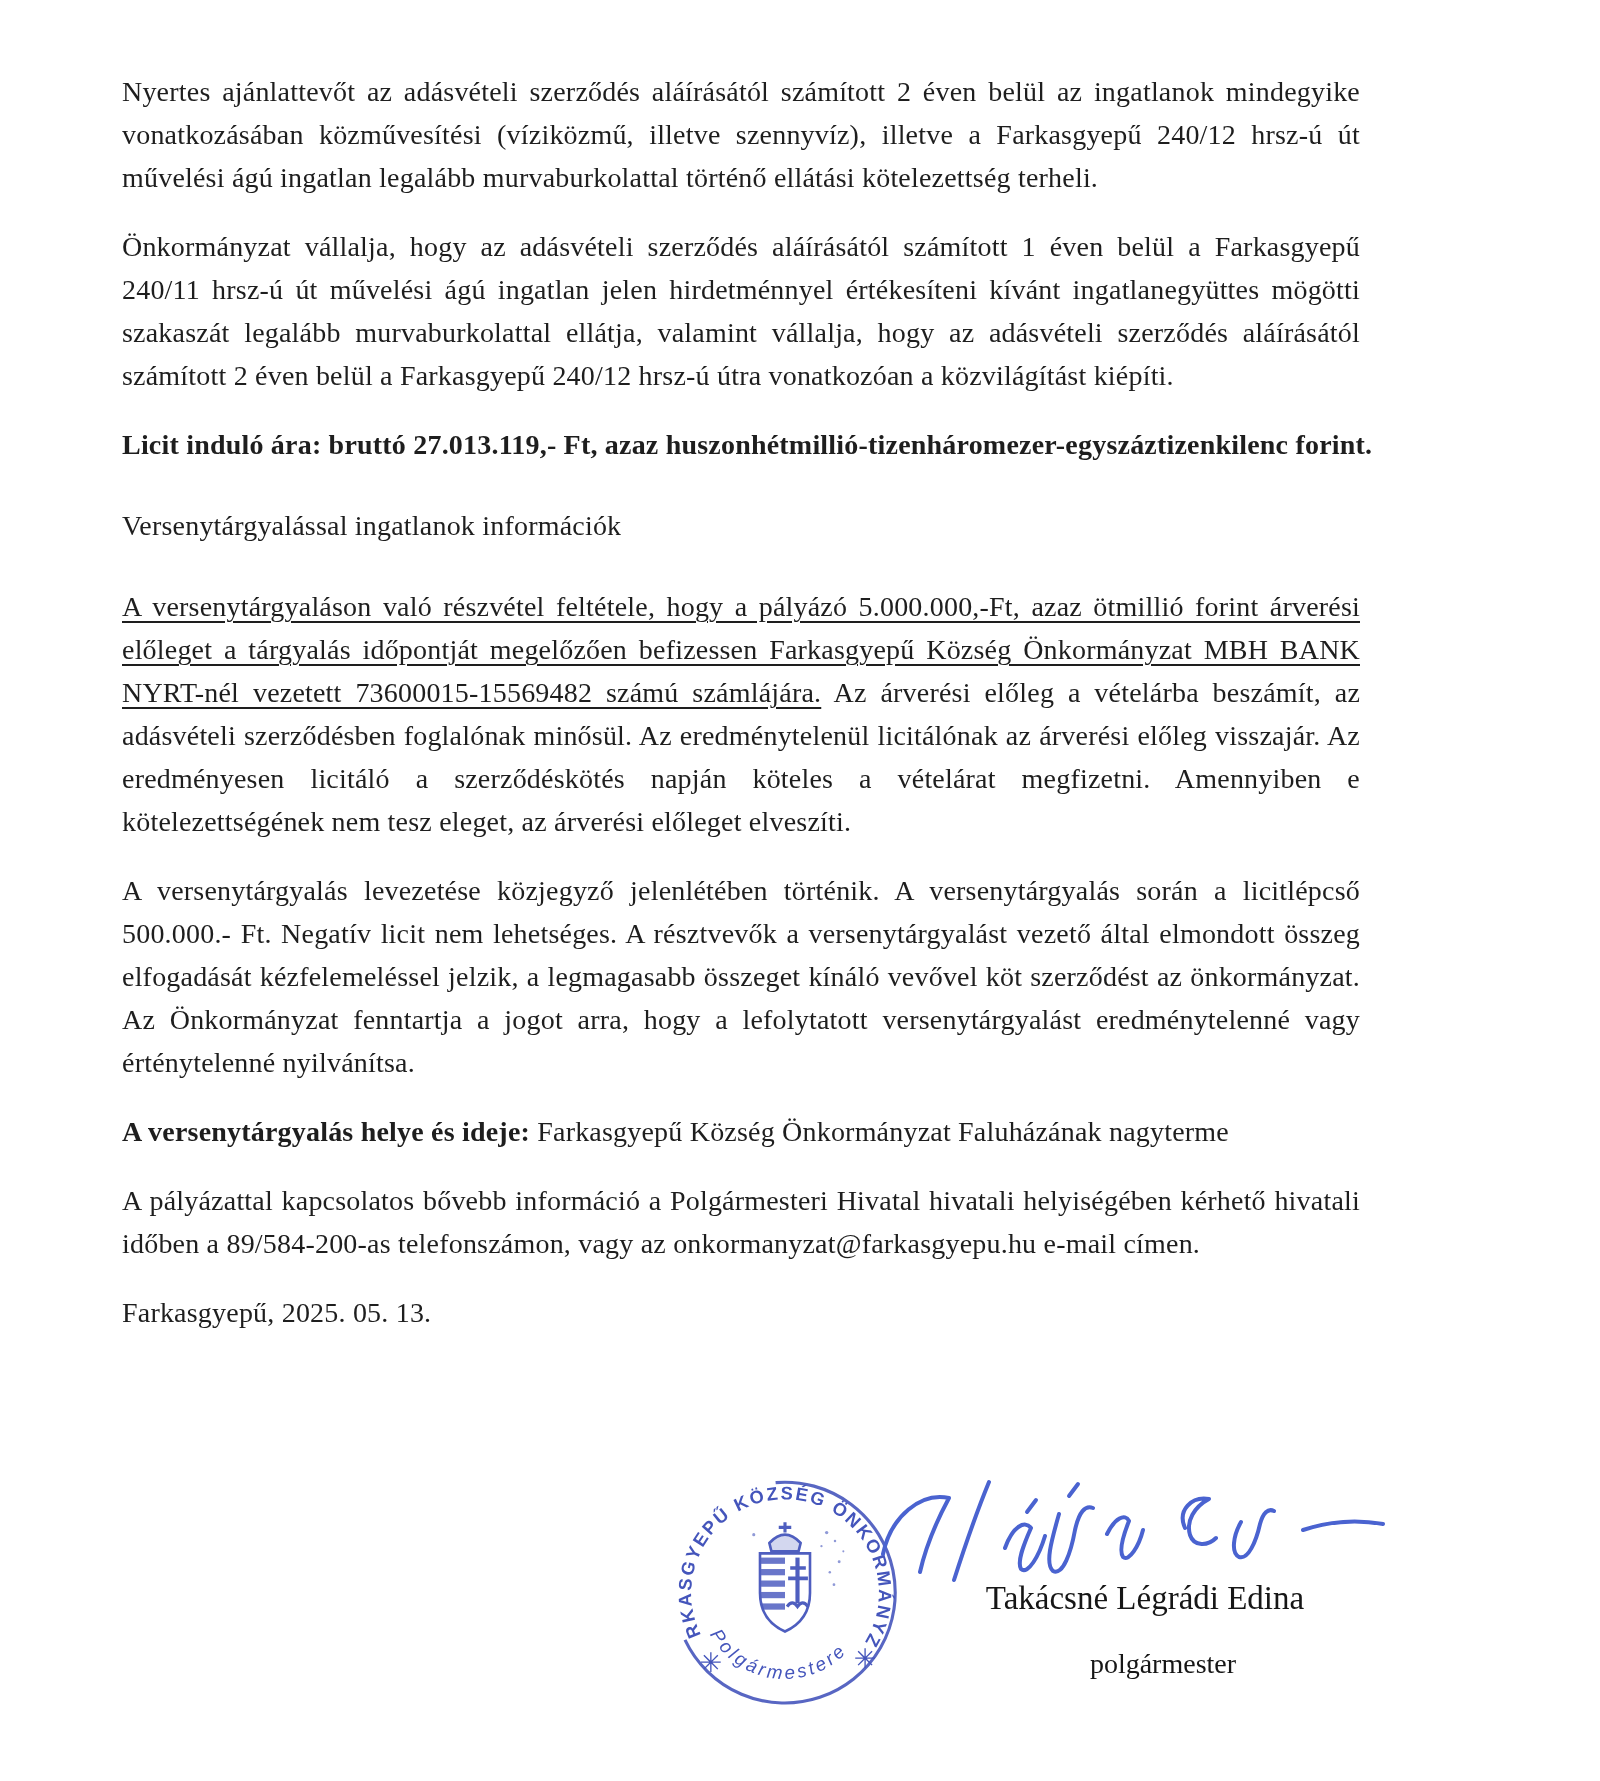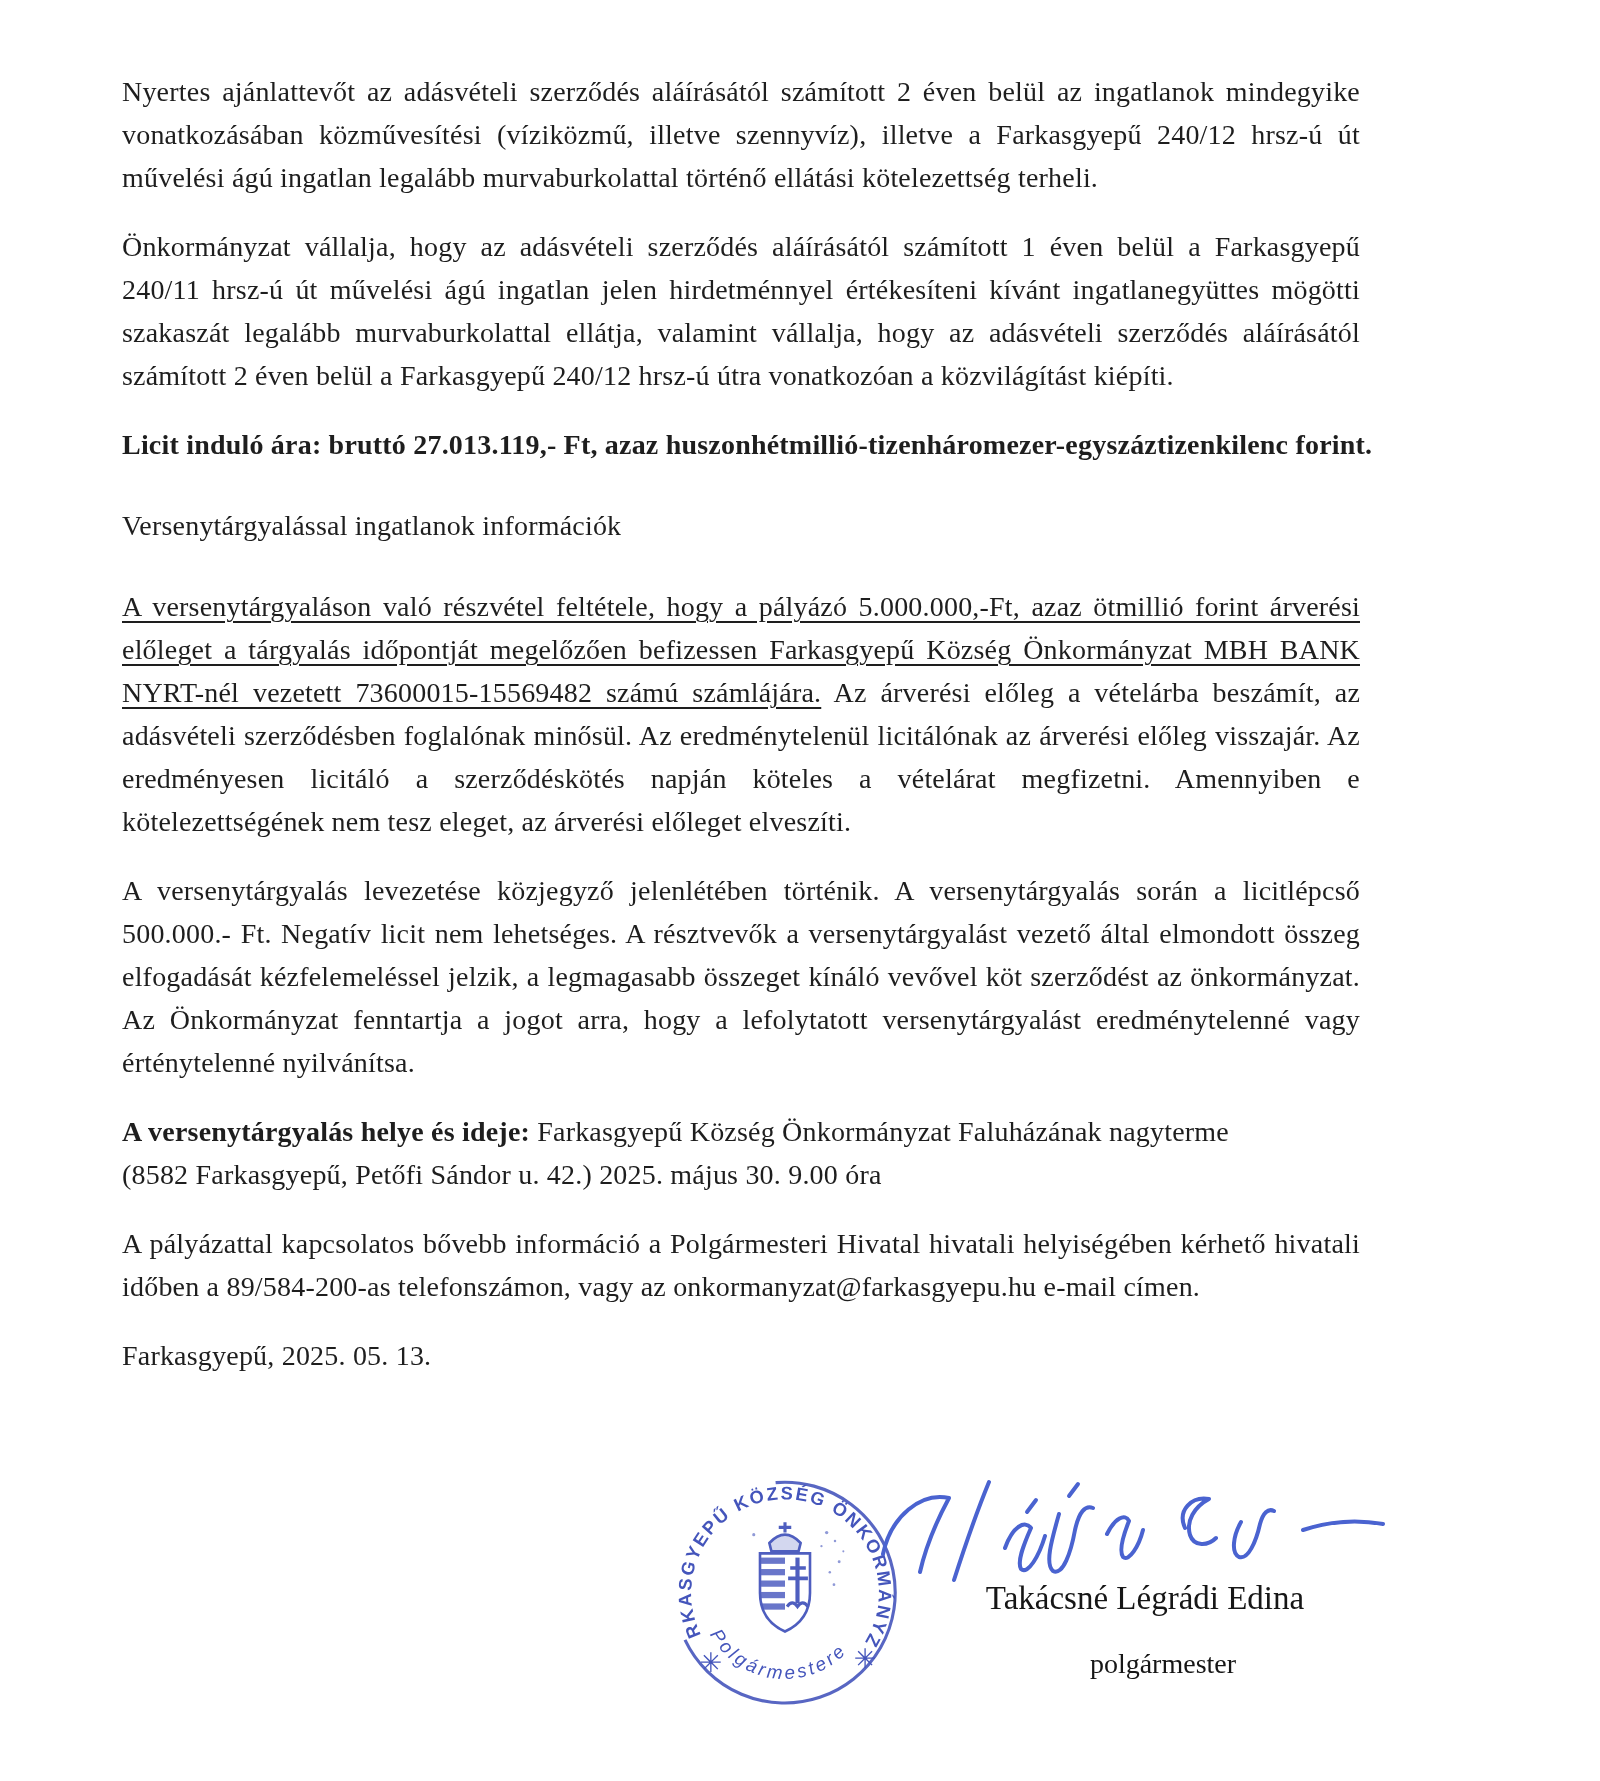--- a/index.html
+++ b/index.html
@@ -69,21 +69,21 @@
 
     <p class="doc gap-lg bold nowrap">Licit induló ára: bruttó 27.013.119,- Ft, azaz huszonhétmillió-tizenháromezer-egyszáztizenkilenc forint.</p>
 
     <p class="doc gap-lg">Versenytárgyalással ingatlanok információk</p>
 
     <p class="doc"><span class="underlined">A versenytárgyaláson való részvétel feltétele, hogy a pályázó 5.000.000,-Ft, azaz ötmillió forint árverési előleget a tárgyalás időpontját megelőzően befizessen Farkasgyepű Község Önkormányzat MBH BANK NYRT-nél vezetett 73600015-15569482 számú számlájára.</span><span> Az árverési előleg a vételárba beszámít, az adásvételi szerződésben foglalónak minősül. Az eredménytelenül licitálónak az árverési előleg visszajár. Az eredményesen licitáló a szerződéskötés napján köteles a vételárat megfizetni. Amennyiben e kötelezettségének nem tesz eleget, az árverési előleget elveszíti.</span></p>
 
     <p class="doc">A versenytárgyalás levezetése közjegyző jelenlétében történik.  A versenytárgyalás során a licitlépcső 500.000.- Ft. Negatív licit nem lehetséges. A résztvevők a versenytárgyalást vezető által elmondott összeg elfogadását kézfelemeléssel jelzik, a legmagasabb összeget kínáló vevővel köt szerződést az önkormányzat. Az Önkormányzat fenntartja a jogot arra, hogy a lefolytatott versenytárgyalást eredménytelenné vagy érténytelenné nyilvánítsa.</p>
 
 
-    <p class="doc"><span class="bold-underlined">A versenytárgyalás helye és ideje:</span><span> Farkasgyepű Község Önkormányzat Faluházának nagyterme</span><br><span>(8582 Farkasgyepű, Petőfi Sándor u. 42.) 2025. május 30. 9.00 óra</span></p>
+    <p class="doc"><span class="bold-underlined">A versenytárgyalás helye és ideje:</span><span> Farkasgyepű Község Önkormányzat Faluházának nagyterme</span><br></p>
 
     <p class="doc">A pályázattal kapcsolatos bővebb információ a Polgármesteri Hivatal hivatali helyiségében kérhető hivatali időben a 89/584-200-as telefonszámon, vagy az onkormanyzat@farkasgyepu.hu e-mail címen.</p>
 
     <p class="doc">Farkasgyepű, 2025. 05. 13.</p>
 
   </div>
 
   <div class="closing">
 
     <div class="stamp-wrap">

